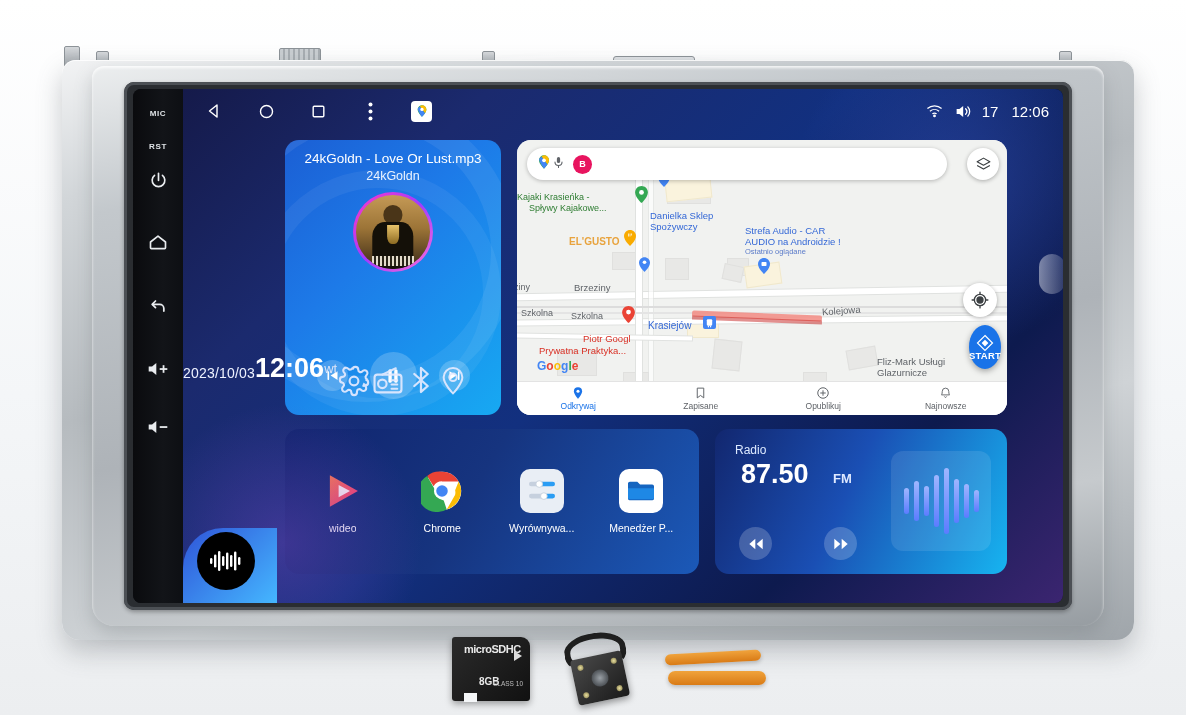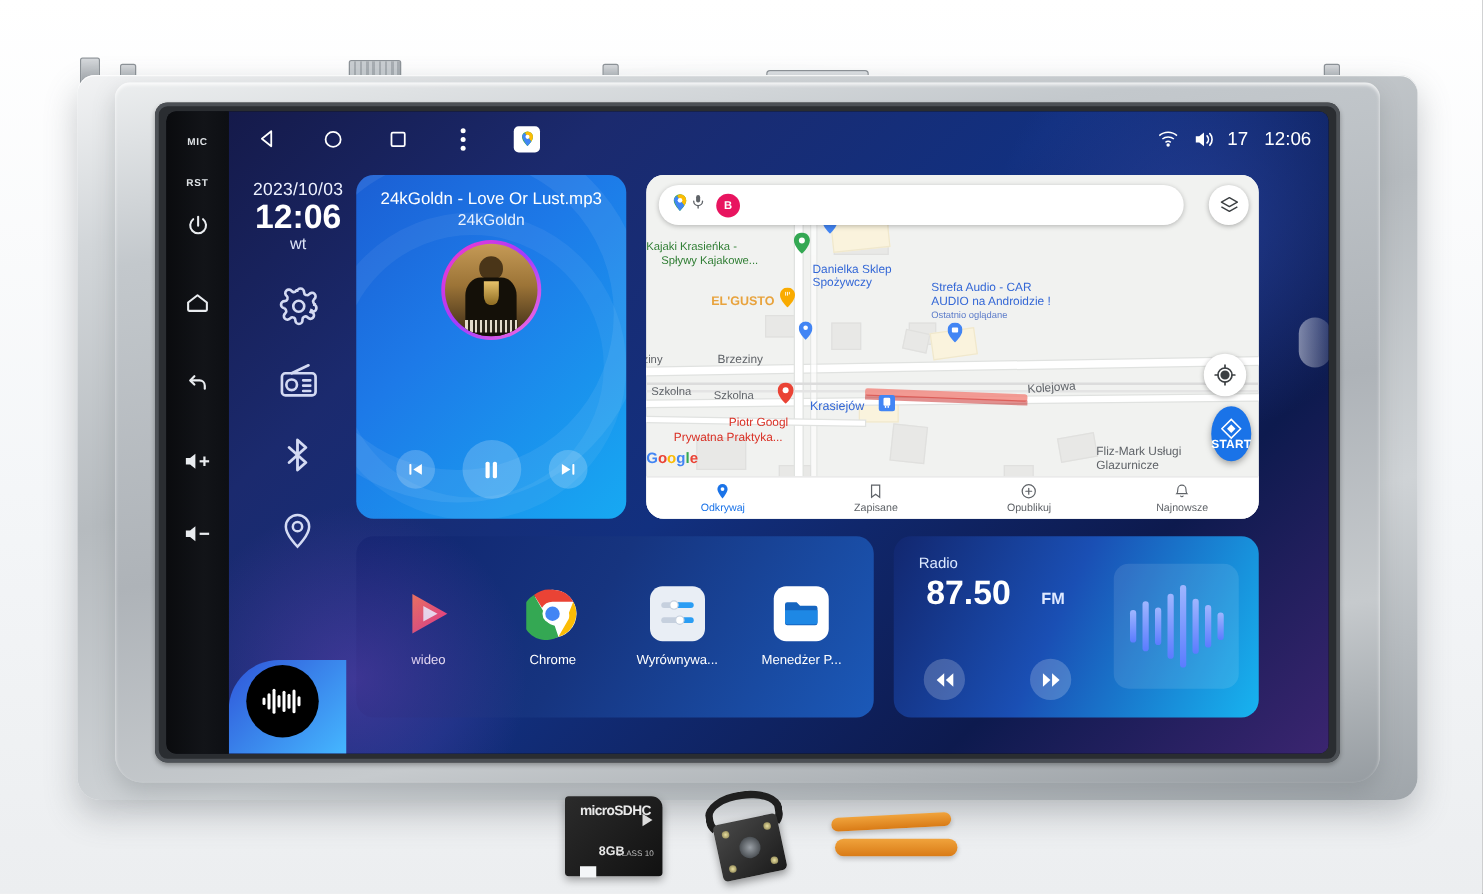--- a/index.html
+++ b/index.html
@@ -75,21 +75,21 @@
     display:flex; align-items:center; }
   .nav-left { display:flex; align-items:center; gap:30px; padding-left:20px; }
   .nav-right { position:absolute; right:14px; display:flex; align-items:center; gap:7px;
     color:#fff; font-size:15px; }
   .nav-ico { width:22px; height:22px; display:flex; align-items:center; justify-content:center; }
   .maps-chip { width:21px; height:21px; background:#fff; border-radius:4px;
     display:flex; align-items:center; justify-content:center; }
 
   
   .rail { position:absolute; left:0; top:44px; width:94px; height:470px; z-index:4;
-    display:flex; flex-direction:column; align-items:center;padding-left:17px; }
+    display:flex; flex-direction:row; align-items:center; }
   .rail-date { color:#eef2ff; font-size:14px; margin-top:10px; letter-spacing:.2px; }
   .rail-time { color:#ffffff; font-size:27px; font-weight:bold; line-height:1.05; }
   .rail-dow  { color:#dde4f7; font-size:13px; }
   .rail-ico { margin-top:26px; width:34px; height:34px; color:#e4eaff; opacity:.92; }
   .rail-blob { position:absolute; left:0; bottom:0; width:94px; height:75px;
     background:linear-gradient(135deg,#2f54d8,#45b7ff);
     border-radius:40px 0 0 0; }
   .wave-btn { position:absolute; left:14px; bottom:13px; width:58px; height:58px; border-radius:50%;
     background:#000; display:flex; align-items:center; justify-content:center; }
 
@@ -141,21 +141,21 @@
   .start-fab { position:absolute; right:6px; bottom:46px; width:32px; height:44px; border-radius:50%;
     background:#1a73e8; display:flex; flex-direction:column; align-items:center; justify-content:center;
     box-shadow:0 2px 6px rgba(0,0,0,.35); }
   .start-lbl { color:#fff; font-size:9.5px; font-weight:bold; letter-spacing:.2px; margin-top:-2px; }
   .mapnav { position:absolute; left:0; bottom:0; width:100%; height:34px; background:#fff;
     display:flex; border-top:1px solid #e3e3e3; }
   .mapnav > div { flex:1; display:flex; flex-direction:column; align-items:center;
     justify-content:center; gap:1px; }
   .mn-lbl { font-size:8.5px; color:#5f6368; }
   .mn-lbl.active { color:#1a73e8; }
-  .ggl { position:absolute; left:0; bottom:42px; font-size:12px; font-weight:bold; }
+  .ggl { position:absolute; left:20px; bottom:42px; font-size:12px; font-weight:bold; }
   .ggl span:nth-child(1){color:#4285f4}.ggl span:nth-child(2){color:#ea4335}
   .ggl span:nth-child(3){color:#fbbc05}.ggl span:nth-child(4){color:#4285f4}
   .ggl span:nth-child(5){color:#34a853}.ggl span:nth-child(6){color:#ea4335}
 
   
   .apps { left:102px; top:340px; width:414px; height:145px;
     background:linear-gradient(120deg,#10246e 0%,#16347f 45%,#1b59b8 100%); }
   .apps-row { display:flex; height:100%; align-items:center; justify-content:space-around; padding:0 8px; }
   .app { width:74px; display:flex; flex-direction:column; align-items:center; gap:9px; }
   .app-ic { width:44px; height:44px; display:flex; align-items:center; justify-content:center; }

